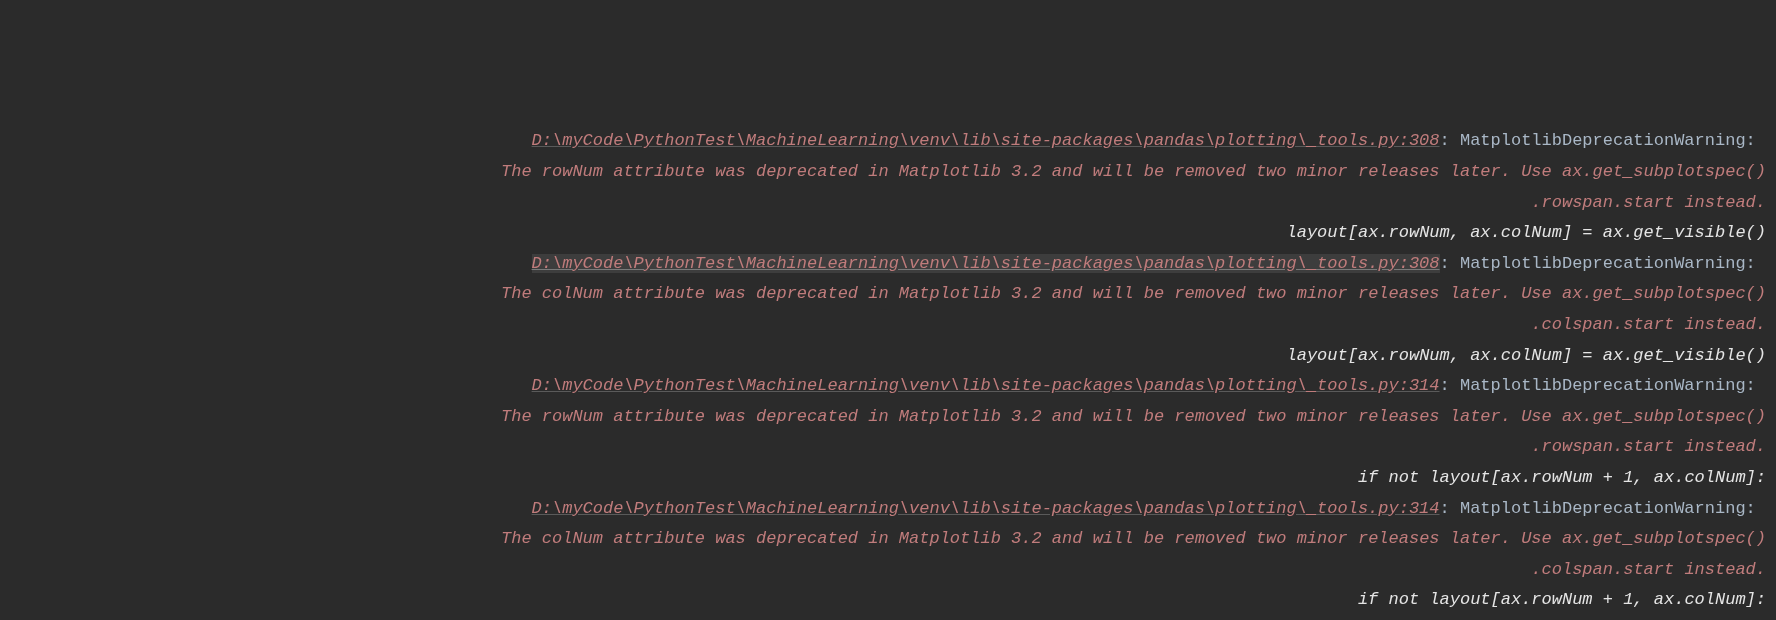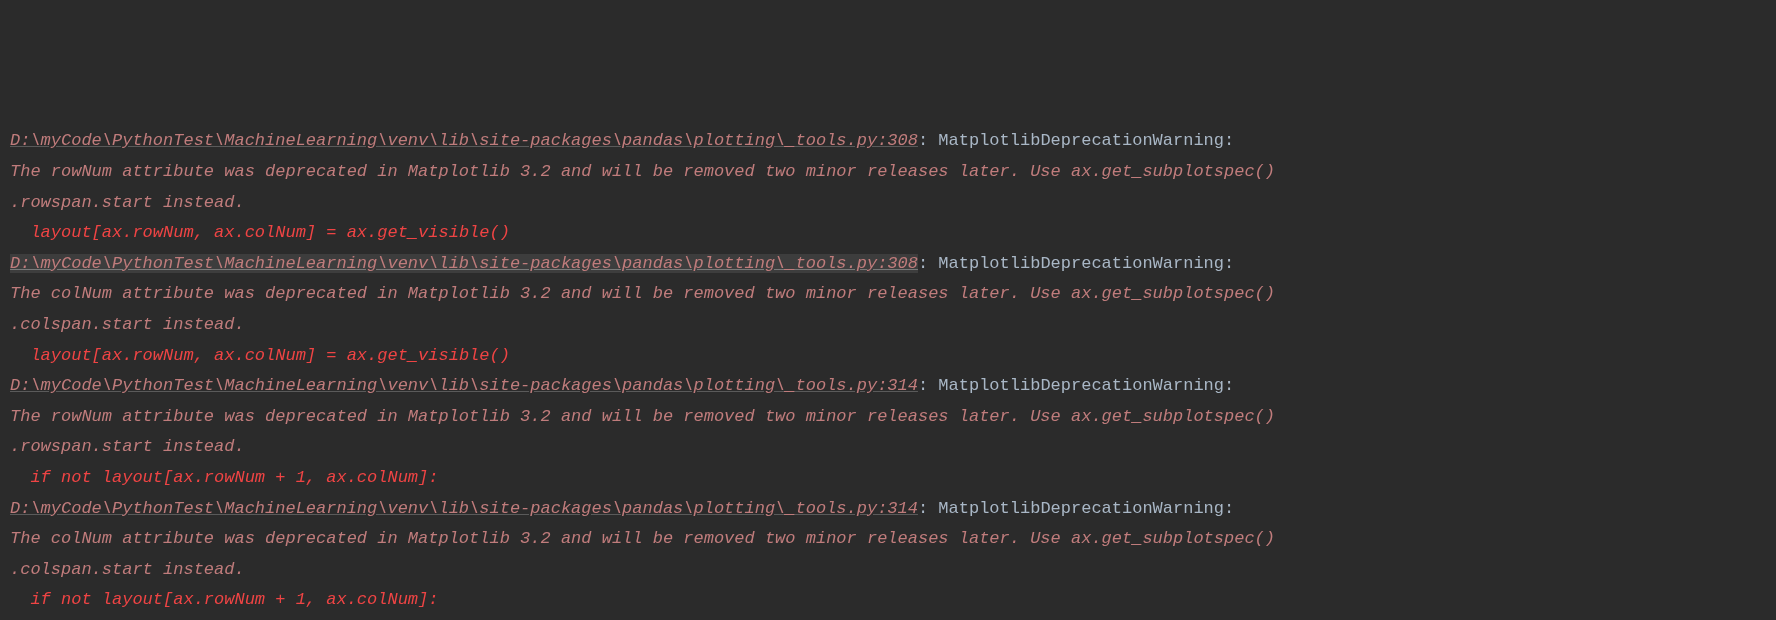--- a/index.html
+++ b/index.html
@@ -34,25 +34,26 @@
       background-color: #3d3d3d;
     }
     .warning-type {
       color: #a9b7c6;
     }
     .warning-msg {
       color: #c07c7c;
       font-style: italic;
     }
     .code-line {
-      color: #ef4444;
+      color: #e5e5e5;
       font-style: italic;
     }
     .line {
       display: block;
+      text-align: right;
     }
   </style>
 </head>
 <body>
 
 
 
 <div><span class="line"><span class="path">D:\myCode\PythonTest\MachineLearning\venv\lib\site-packages\pandas\plotting\_tools.py:308</span><span>: </span><span class="warning-type">MatplotlibDeprecationWarning: </span></span><span class="line warning-msg">The rowNum attribute was deprecated in Matplotlib 3.2 and will be removed two minor releases later. Use ax.get_subplotspec()</span><span class="line warning-msg">.rowspan.start instead.</span><span class="line code-line">  layout[ax.rowNum, ax.colNum] = ax.get_visible()</span><span class="line"><span class="path-selected">D:\myCode\PythonTest\MachineLearning\venv\lib\site-packages\pandas\plotting\_tools.py:308</span><span>: </span><span class="warning-type">MatplotlibDeprecationWarning: </span></span><span class="line warning-msg">The colNum attribute was deprecated in Matplotlib 3.2 and will be removed two minor releases later. Use ax.get_subplotspec()</span><span class="line warning-msg">.colspan.start instead.</span><span class="line code-line">  layout[ax.rowNum, ax.colNum] = ax.get_visible()</span><span class="line"><span class="path">D:\myCode\PythonTest\MachineLearning\venv\lib\site-packages\pandas\plotting\_tools.py:314</span><span>: </span><span class="warning-type">MatplotlibDeprecationWarning: </span></span><span class="line warning-msg">The rowNum attribute was deprecated in Matplotlib 3.2 and will be removed two minor releases later. Use ax.get_subplotspec()</span><span class="line warning-msg">.rowspan.start instead.</span><span class="line code-line">  if not layout[ax.rowNum + 1, ax.colNum]:</span><span class="line"><span class="path">D:\myCode\PythonTest\MachineLearning\venv\lib\site-packages\pandas\plotting\_tools.py:314</span><span>: </span><span class="warning-type">MatplotlibDeprecationWarning: </span></span><span class="line warning-msg">The colNum attribute was deprecated in Matplotlib 3.2 and will be removed two minor releases later. Use ax.get_subplotspec()</span><span class="line warning-msg">.colspan.start instead.</span><span class="line code-line">  if not layout[ax.rowNum + 1, ax.colNum]:</span><span class="line"> </span></div>
 
 

